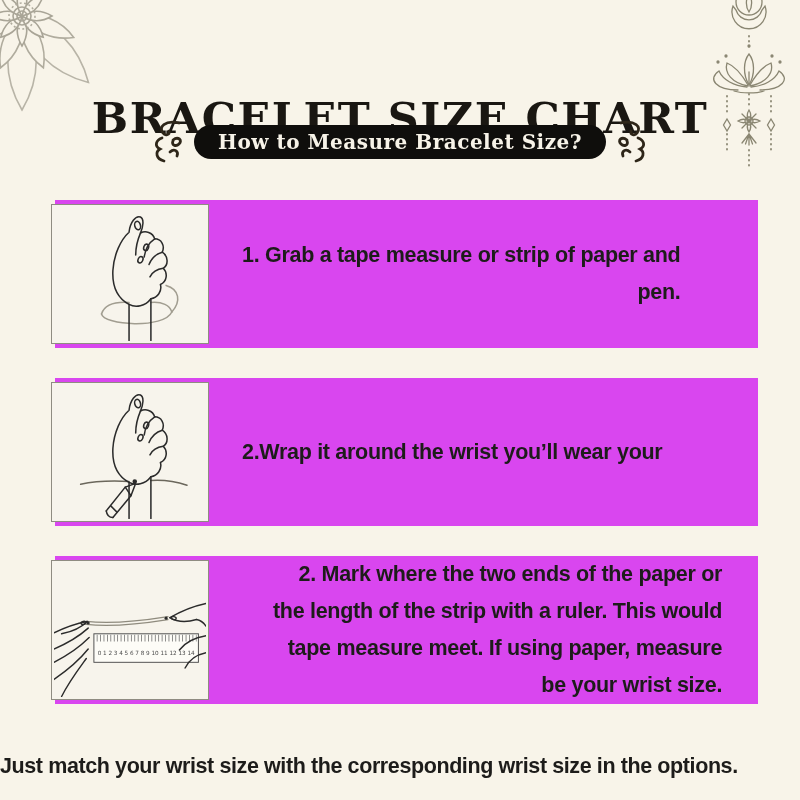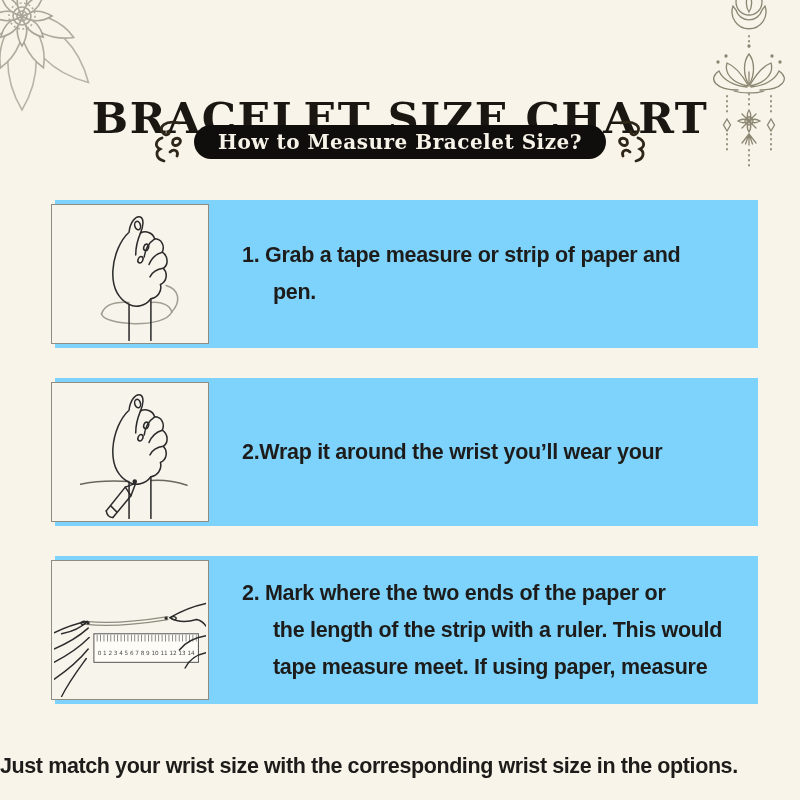--- a/index.html
+++ b/index.html
@@ -21,24 +21,25 @@
   }
   .pill-badge{
     background:#0f0e0c;color:#f7f3e8;
     font-family:"DejaVu Serif","Liberation Serif",serif;
     font-weight:700;font-size:20px;letter-spacing:0.5px;
     padding:5px 24px;border-radius:20px;white-space:nowrap;
   }
   .flourish{width:36px;height:46px;flex:none;}
   .steps{position:absolute;top:200px;left:55px;width:703px;}
   .step-row{
-    background:#7dd3fc;
+    background:#d946ef;
     display:flex;align-items:center;
     margin-bottom:30px;
     min-height:148px;
+    text-align:right;
   }
   .illus-box{
     flex:none;width:156px;height:138px;
     margin-left:-4px;
     background:#f7f4ec;border:1px solid #8f8c82;
     display:flex;align-items:center;justify-content:center;
   }
   .illus-box svg{width:152px;height:134px;}
   .step-text{
     padding-left:33px;padding-right:4px;
@@ -247,18 +248,19 @@
           <path d="M160 76 C 148 78 138 83 132 91"></path>
           <path d="M160 94 C 150 96 142 102 138 110"></path>
           <ellipse cx="126" cy="57.5" rx="2.6" ry="1.6" transform="rotate(10 126 57.5)"></ellipse>
         </g>
       </svg>
     </div>
     <div class="step-text">
       <div class="step-line">2. Mark where the two ends of the paper or</div>
       <div class="step-line cont">the length of the strip with a ruler. This would</div>
       <div class="step-line cont">tape measure meet. If using paper, measure</div>
+      <div class="step-line cont">be your wrist size.</div>
     </div>
   </div>
 
 </div>
 
 <p class="footer-note">Just match your wrist size with the corresponding wrist size in the options.</p>
 
 </body></html>

